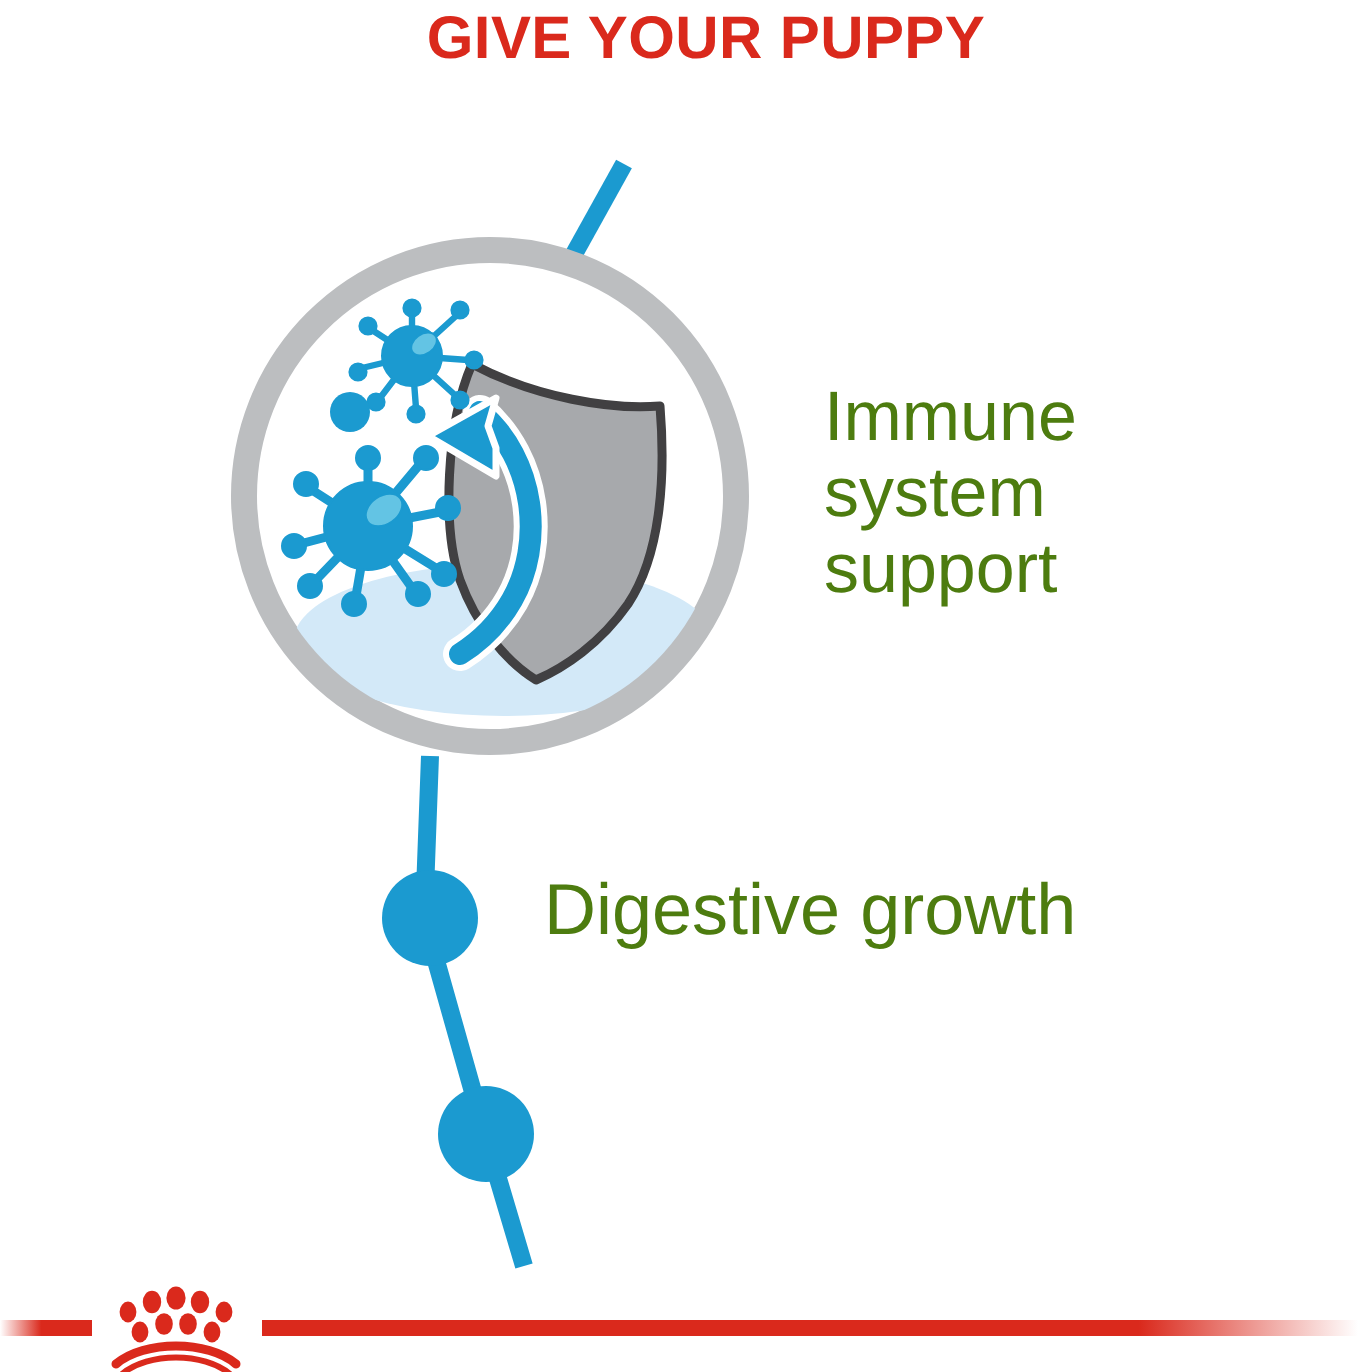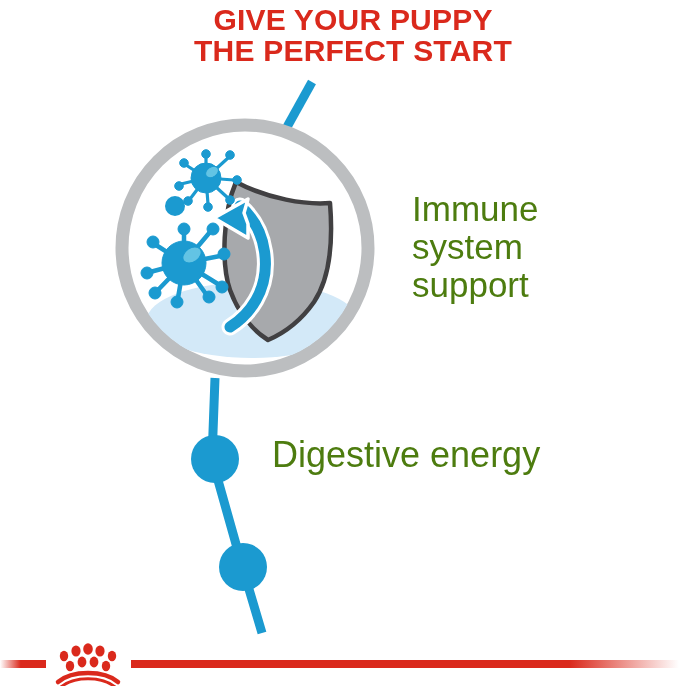--- a/index.html
+++ b/index.html
@@ -74,21 +74,20 @@
     height: 66px;
   }
 </style>
 </head>
 <body>
 
 <div id="infographic">
 
   <div class="headline">
     <span class="headline-line">GIVE YOUR PUPPY</span>
-    <span class="headline-line">THE PERFECT START</span>
   </div>
 
   <svg class="art" viewBox="0 0 679 686">
 
     <g>
       <path d="M 312 82 L 287 127" fill="none" stroke="#1B9AD0" stroke-width="9" stroke-linecap="butt"></path>
       <path d="M 215 378 L 212 459 L 243 569 L 262 633" fill="none" stroke="#1B9AD0" stroke-width="9" stroke-linecap="butt"></path>
     </g>
 
     <circle cx="245" cy="248" r="123" fill="none" stroke="#BCBEC0" stroke-width="13"></circle>
@@ -175,21 +174,21 @@
     </g>
 
     <circle cx="215" cy="459" r="24" fill="#1B9AD0"></circle>
     <circle cx="243" cy="567" r="24" fill="#1B9AD0"></circle>
   </svg>
 
   <div class="benefit-label" id="label-immune">Immune
 system
 support</div>
 
-  <div class="benefit-label" id="label-digest">Digestive energy</div>
+  <div class="benefit-label" id="label-digest">Digestive growth</div>
 
 
   <svg class="footer" viewBox="0 0 679 66">
     <defs>
       <linearGradient id="fadeRight" x1="0" y1="0" x2="1" y2="0">
         <stop offset="0" stop-color="#DA291C" stop-opacity="1"></stop>
         <stop offset="0.80" stop-color="#DA291C" stop-opacity="1"></stop>
         <stop offset="1" stop-color="#DA291C" stop-opacity="0"></stop>
       </linearGradient>
       <linearGradient id="fadeLeft" x1="1" y1="0" x2="0" y2="0">

